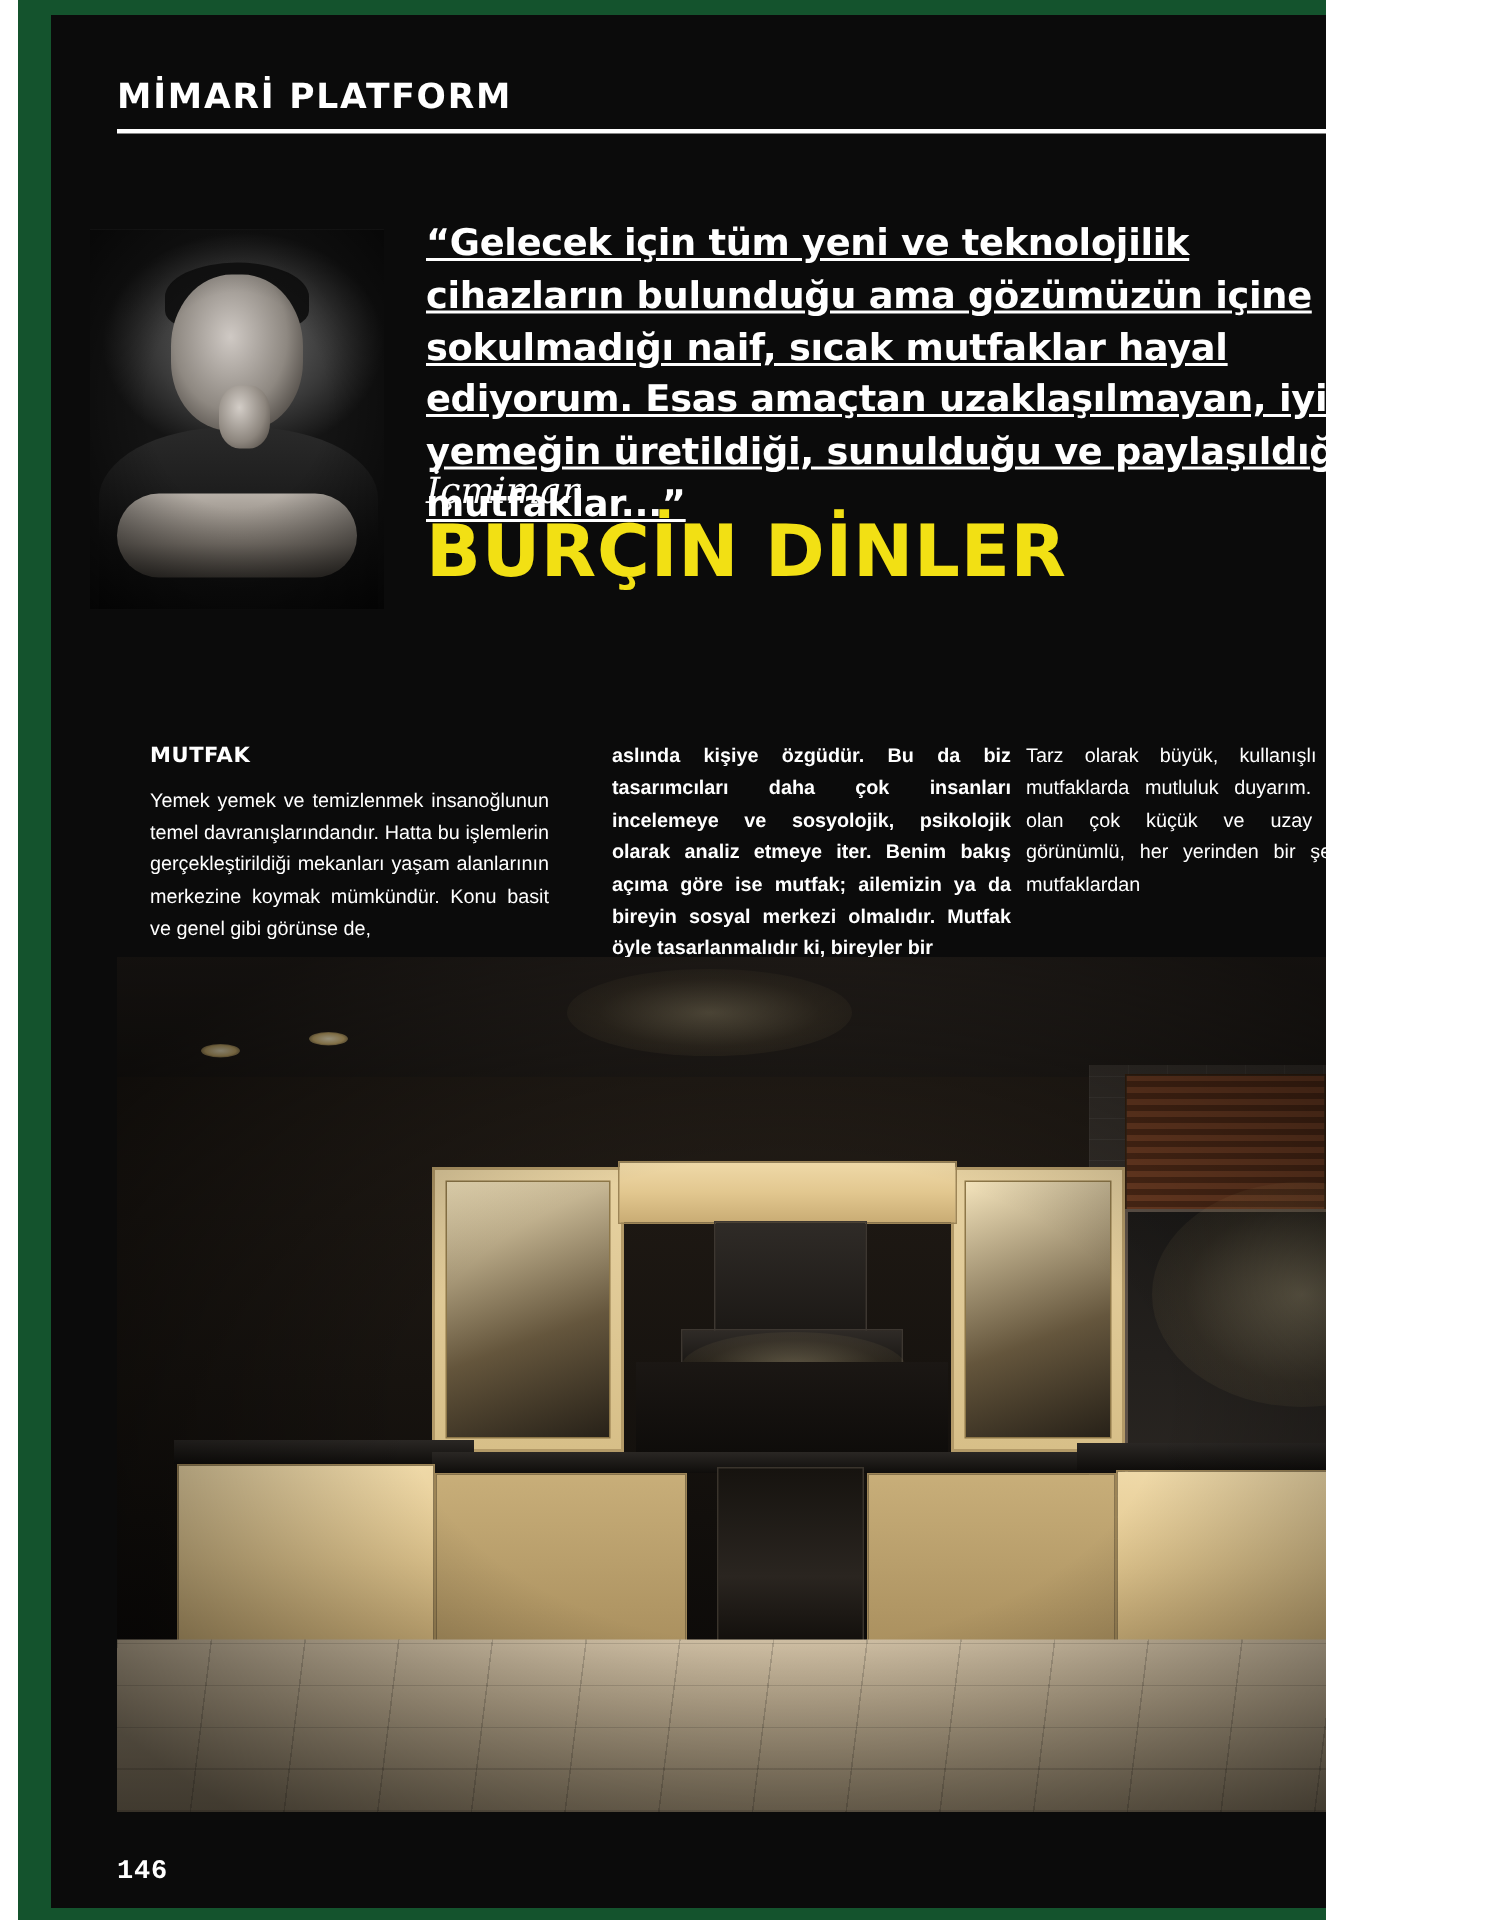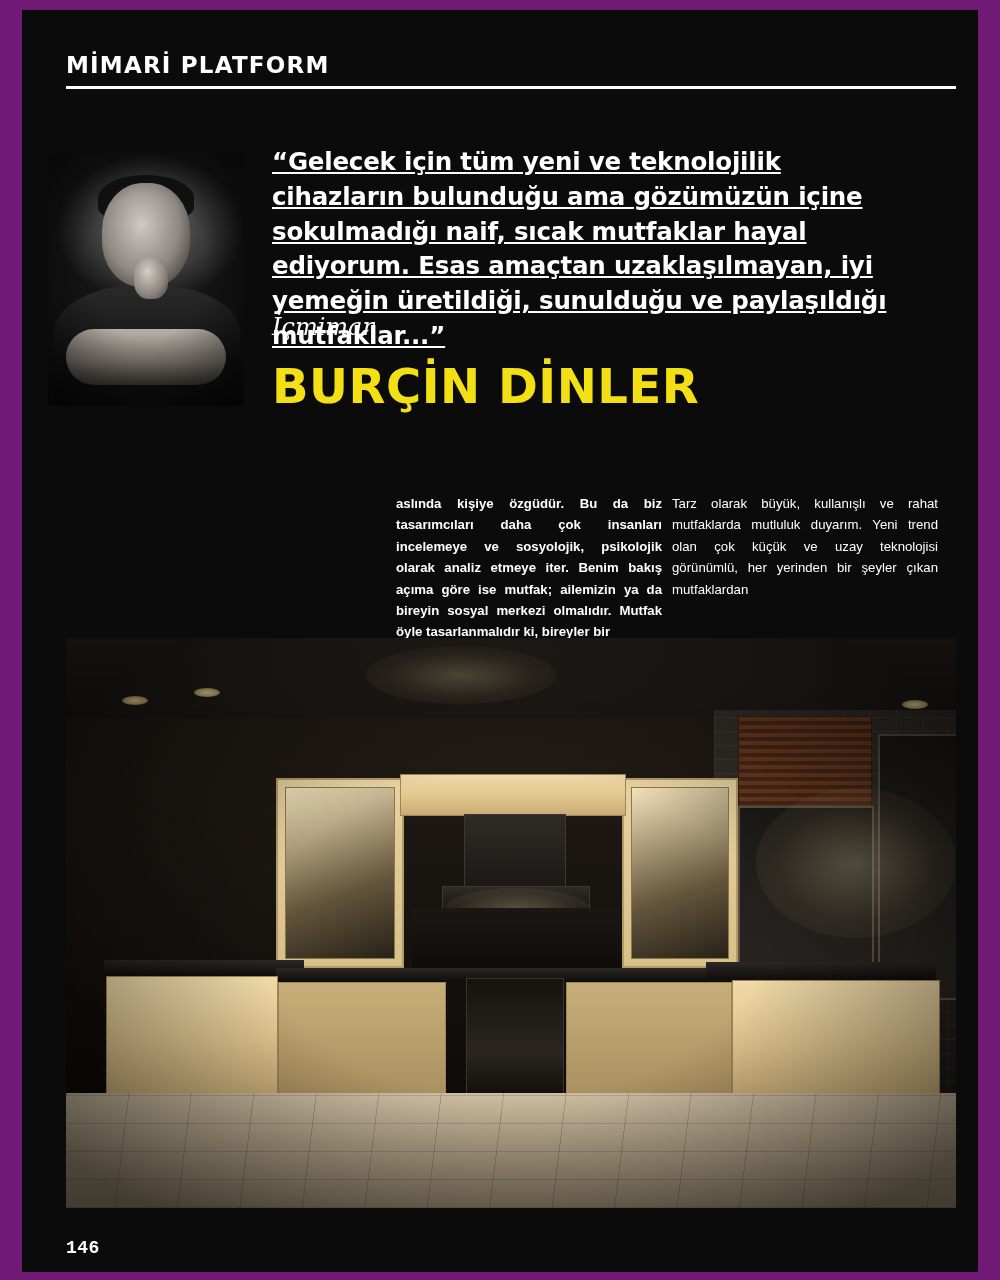--- a/index.html
+++ b/index.html
@@ -2,25 +2,26 @@
 <html><head>
 <meta charset="utf-8">
 <style>
   html, body {
     margin: 0;
     padding: 0;
     background: #ffffff;
   }
   .page {
     position: relative;
-    width: 1000px;
+    width: 872px;
     height: 1280px;
-    background: #701a75;
+    background: #14532d;
     overflow: hidden;
     font-family: "Liberation Sans", sans-serif;
+    margin-left: 12px;
   }
   .black-canvas {
     position: absolute;
     left: 22px;
     top: 10px;
     width: 956px;
     height: 1262px;
     background: #0b0b0b;
   }
   
@@ -123,21 +124,21 @@
     left: 250px;
     top: 303px;
     color: #ffffff;
     font-family: "DejaVu Serif", serif;
     font-style: italic;
     font-size: 24px;
   }
   .name {
     position: absolute;
     left: 250px;
-    top: 348px;
+    top: 330px;
     color: #f2e014;
     font-family: "DejaVu Sans", sans-serif;
     font-weight: bold;
     font-size: 48px;
     letter-spacing: 0.5px;
   }
   
   .columns {
     position: absolute;
     left: 66px;
@@ -285,20 +286,24 @@
       <div class="arm"></div>
       <div class="hand"></div>
       <div class="vignette"></div>
     </div>
 
     <div class="quote">“Gelecek için tüm yeni ve teknolojilik cihazların bulunduğu ama gözümüzün içine sokulmadığı naif, sıcak mutfaklar hayal ediyorum. Esas amaçtan uzaklaşılmayan, iyi yemeğin üretildiği, sunulduğu ve paylaşıldığı mutfaklar...”</div>
     <div class="role">İçmimar</div>
     <div class="name">BURÇİN DİNLER</div>
 
     <div class="columns">
+      <div class="col c1">
+        <span class="kicker">MUTFAK</span>
+        <p>Yemek yemek ve temizlenmek insanoğlunun temel davranışlarındandır. Hatta bu işlemlerin gerçekleştirildiği mekanları yaşam alanlarının merkezine koymak mümkündür. Konu basit ve genel gibi görünse de,</p>
+      </div>
       <div class="col c2">
         <p>aslında kişiye özgüdür. Bu da biz tasarımcıları daha çok insanları incelemeye ve sosyolojik, psikolojik olarak analiz etmeye iter. Benim bakış açıma göre ise mutfak; ailemizin ya da bireyin sosyal merkezi olmalıdır. Mutfak öyle tasarlanmalıdır ki, bireyler bir</p>
       </div>
       <div class="col c3">
         <p>Tarz olarak büyük, kullanışlı ve rahat mutfaklarda mutluluk duyarım. Yeni trend olan çok küçük ve uzay teknolojisi görünümlü, her yerinden bir şeyler çıkan mutfaklardan</p>
       </div>
     </div>
 
     <div class="photo">
       <div class="ph-ceiling"></div>

